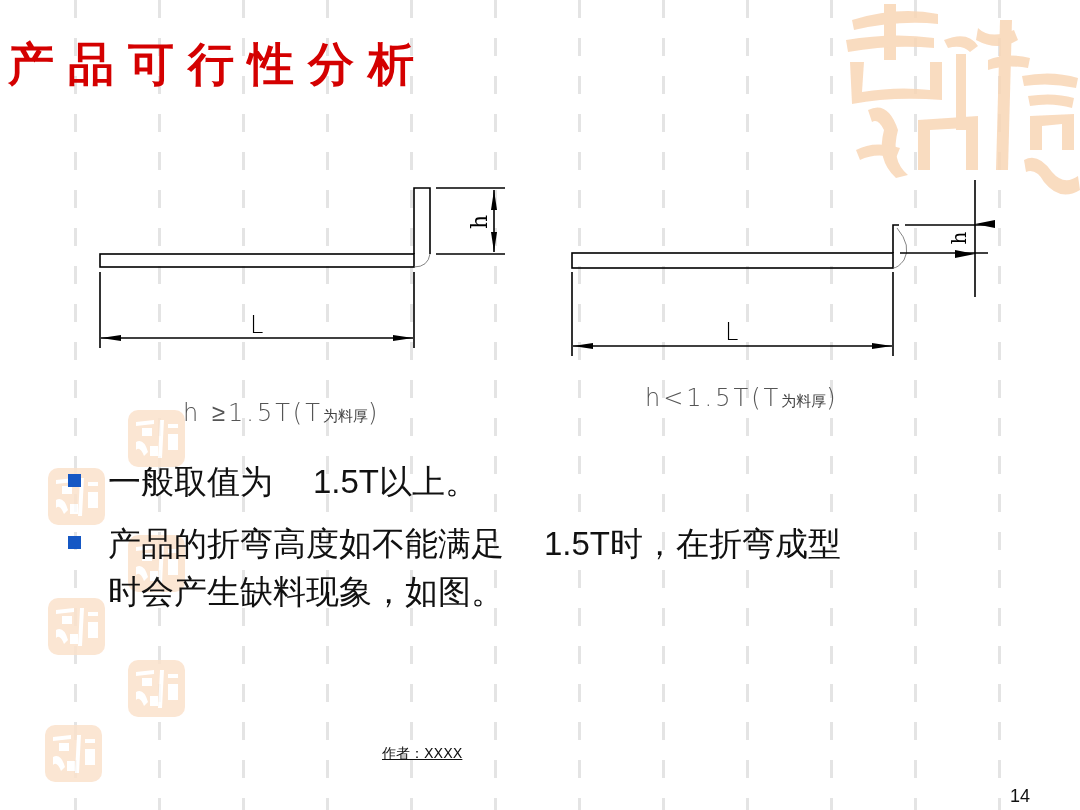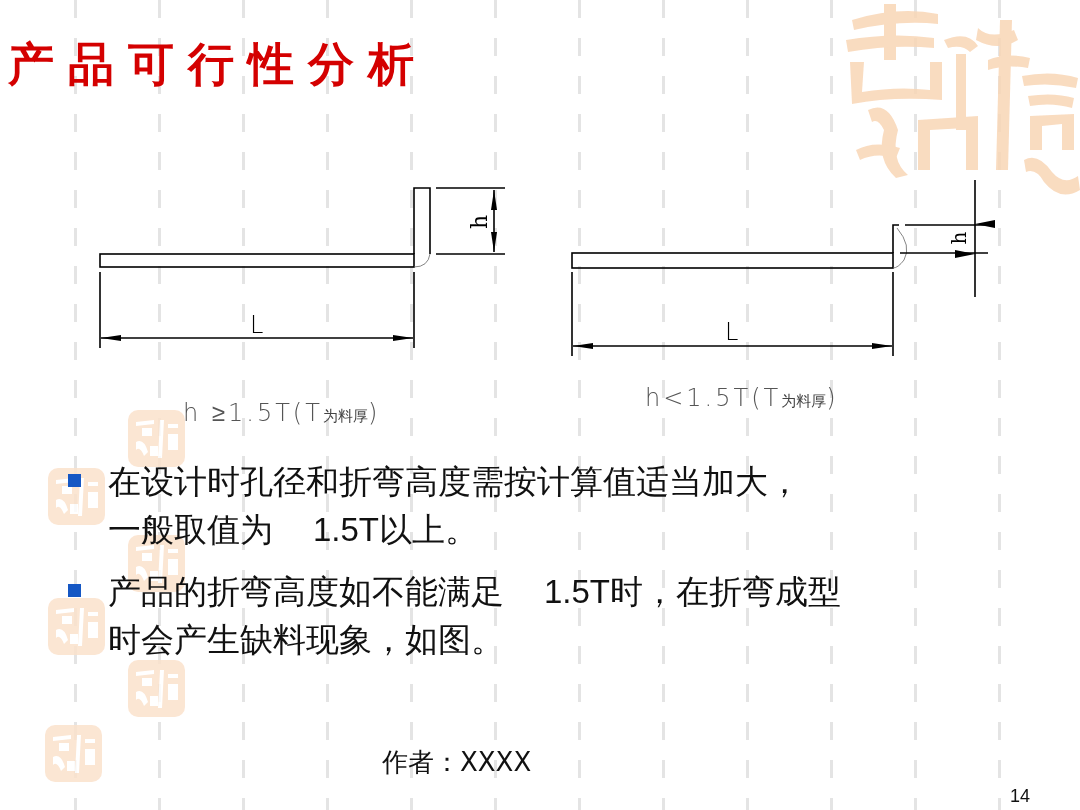--- a/index.html
+++ b/index.html
@@ -33,22 +33,23 @@
   .bullet-list { position:absolute; left:66px; top:458px; width:940px; }
   .bullet {
     position:relative; padding-left:42px; font-size:33px; line-height:48px;
     color:#111; margin-bottom:14px; font-family:"DejaVu Serif", serif;
   }
   .bullet .sq {
     position:absolute; left:2px; top:16px; width:13px; height:13px; background:#1557c4;
   }
   .bullet .num { font-family:"Liberation Sans", sans-serif;margin-left:40px; }
   .footer-author {
-    position:absolute; left:382px; top:745px; font-size:26px; color:#111;
+    position:absolute; left:382px; top:745px; font-size:14px; color:#111;
     font-family:"DejaVu Sans", sans-serif;
+    text-decoration:underline;
   }
   .page-num {
     position:absolute; left:1010px; top:786px; font-size:18px; color:#111;
     font-family:"Liberation Sans", sans-serif;
   }
 </style>
 </head>
 <body>
 
 <div>
@@ -177,21 +178,20 @@
 <div class="caption" style="left:183px; top:372px;margin-top:27px;">
   <span>h ≥1.5T(T</span><span class="small">为料厚</span><span>)</span>
 </div>
 <div class="caption" style="left:645px; top:384px;">
   <span>h&lt;1.5T(T</span><span class="small">为料厚</span><span>)</span>
 </div>
 
 <div class="bullet-list">
   <div class="bullet">
     <span class="sq"></span>
-    <div>在设计时孔径和折弯高度需按计算值适当加大，</div>
     <div><span>一般取值为</span><span class="num">1.5T</span><span>以上。</span></div>
   </div>
   <div class="bullet">
     <span class="sq"></span>
     <div><span>产品的折弯高度如不能满足</span><span class="num">1.5T</span><span>时，在折弯成型</span></div>
     <div>时会产生缺料现象，如图。</div>
   </div>
 </div>
 
 <div class="footer-author">作者：XXXX</div>

